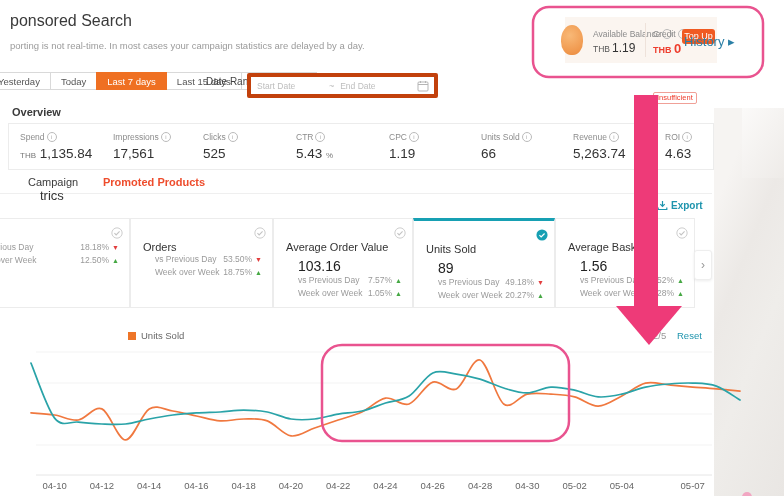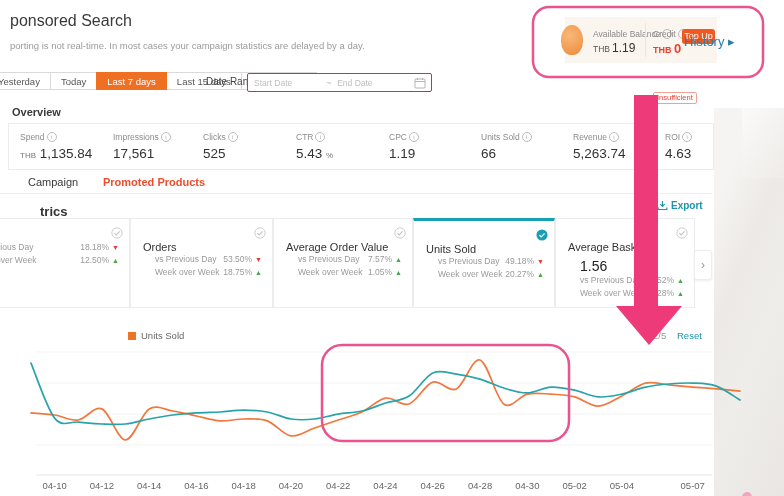--- a/index.html
+++ b/index.html
@@ -34,21 +34,21 @@
   .history-link{left:119px;top:17px;font-size:13px;color:#2a7fa6;cursor:pointer;white-space:nowrap;}
   .info-i{display:inline-block;width:8px;height:8px;border:1px solid #bbb;border-radius:50%;
           font-size:6px;line-height:8px;text-align:center;color:#aaa;vertical-align:1px;margin-left:2px;}
 
   
   .filter-group{left:-12px;top:72px;display:flex;}
   .fbtn{height:18px;line-height:18px;padding:0 10px;font-size:9.5px;color:#555;background:#fff;
         border:1px solid #d9d9d9;margin-left:-1px;cursor:pointer;white-space:nowrap;}
   .fbtn.active{background:#ef7022;border-color:#ef7022;color:#fff;z-index:2;position:relative;}
   .dr-label{left:206px;top:76px;font-size:10px;color:#444;}
-  .dr-box{left:247px;top:73px;width:183px;height:17px;border:1px solid #c2410c;border-radius:2px;
+  .dr-box{left:247px;top:73px;width:183px;height:17px;border:4px solid #c2410c;border-radius:2px;
           display:flex;align-items:center;background:#fff;}
   .dr-box input{border:none;outline:none;flex:1;font-size:8.5px;color:#555;padding:0 6px;min-width:0;
                 font-family:"Liberation Sans",sans-serif;background:transparent;}
   .dr-box input::placeholder{color:#bdbdbd;}
   .dr-sep{color:#bbb;font-size:9px;}
   .cal-icon{width:12px;margin:0 5px;color:#b5b5b5;cursor:pointer;flex:none;}
 
   
   .ov-heading{left:12px;top:106px;font-size:11px;font-weight:bold;color:#3a3a3a;}
   .ov-card{left:8px;top:123px;width:704px;height:45px;border:1px solid #ececec;background:#fff;}
@@ -57,21 +57,21 @@
   .ov-value{font-size:13.5px;color:#333;margin-top:4px;white-space:nowrap;}
   .ov-value .cur{font-size:8px;color:#777;}
   .ov-value .suf{font-size:8px;color:#777;}
 
   
   .tab{top:176px;font-size:11px;cursor:pointer;}
   .tab-campaign{left:28px;color:#3a3a3a;}
   .tab-promoted{left:103px;color:#ee4d2d;font-weight:bold;}
   .tab-line{left:0;top:193px;width:712px;height:1px;background:#efefef;}
 
-  .metrics-heading{left:40px;top:204px;font-size:13px;font-weight:bold;color:#333;}
+  .metrics-heading{left:40px;top:188px;font-size:13px;font-weight:normal;color:#333;}
   .export-btn{left:657px;top:200px;font-size:10px;color:#1e94ad;font-weight:bold;cursor:pointer;
               display:flex;align-items:center;gap:3px;}
 
   
   .mcard{position:absolute;top:218px;height:90px;background:#fff;border:1px solid #ececec;
          box-sizing:border-box;cursor:pointer;}
   .mcard.selected{border-top:3px solid #17a0b3;}
   .check{position:absolute;top:8px;right:6px;width:12px;height:12px;}
   .mtitle{font-size:11px;color:#333;margin:22px 0 0 12px;white-space:nowrap;}
   .mvalue{font-size:14px;color:#222;margin:5px 0 0 24px;}
@@ -222,36 +222,38 @@
         <span><span>18.75%</span><span class="dir up">▲</span></span>
       </div>
   </div>
 
   <div class="abs mcard" style="left:273px;width:140px;">
     <svg class="check" viewBox="0 0 14 14">
         <circle cx="7" cy="7" r="6" fill="#fff" stroke="#c4c4c4"></circle>
         <path d="M4 7.2l2 2 4-4" fill="none" stroke="#c4c4c4" stroke-width="1.3"></path>
       </svg>
     <div class="mtitle">Average Order Value</div>
+    <div class="mvalue">103.16</div>
     <div class="mstat">
         <span>vs Previous Day</span>
         <span><span>7.57%</span><span class="dir up">▲</span></span>
       </div>
     <div class="mstat">
         <span>Week over Week</span>
         <span><span>1.05%</span><span class="dir up">▲</span></span>
       </div>
   </div>
 
   <div class="abs mcard selected" style="left:413px;width:142px;">
     <svg class="check" viewBox="0 0 14 14">
         <circle cx="7" cy="7" r="6.5" fill="#17a0b3"></circle>
         <path d="M4 7.2l2 2 4-4" fill="none" stroke="#fff" stroke-width="1.4"></path>
       </svg>
     <div class="mtitle">Units Sold</div>
+    <div class="mvalue">89</div>
     <div class="mstat">
         <span>vs Previous Day</span>
         <span><span>49.18%</span><span class="dir down">▼</span></span>
       </div>
     <div class="mstat">
         <span>Week over Week</span>
         <span><span>20.27%</span><span class="dir up">▲</span></span>
       </div>
   </div>
 

